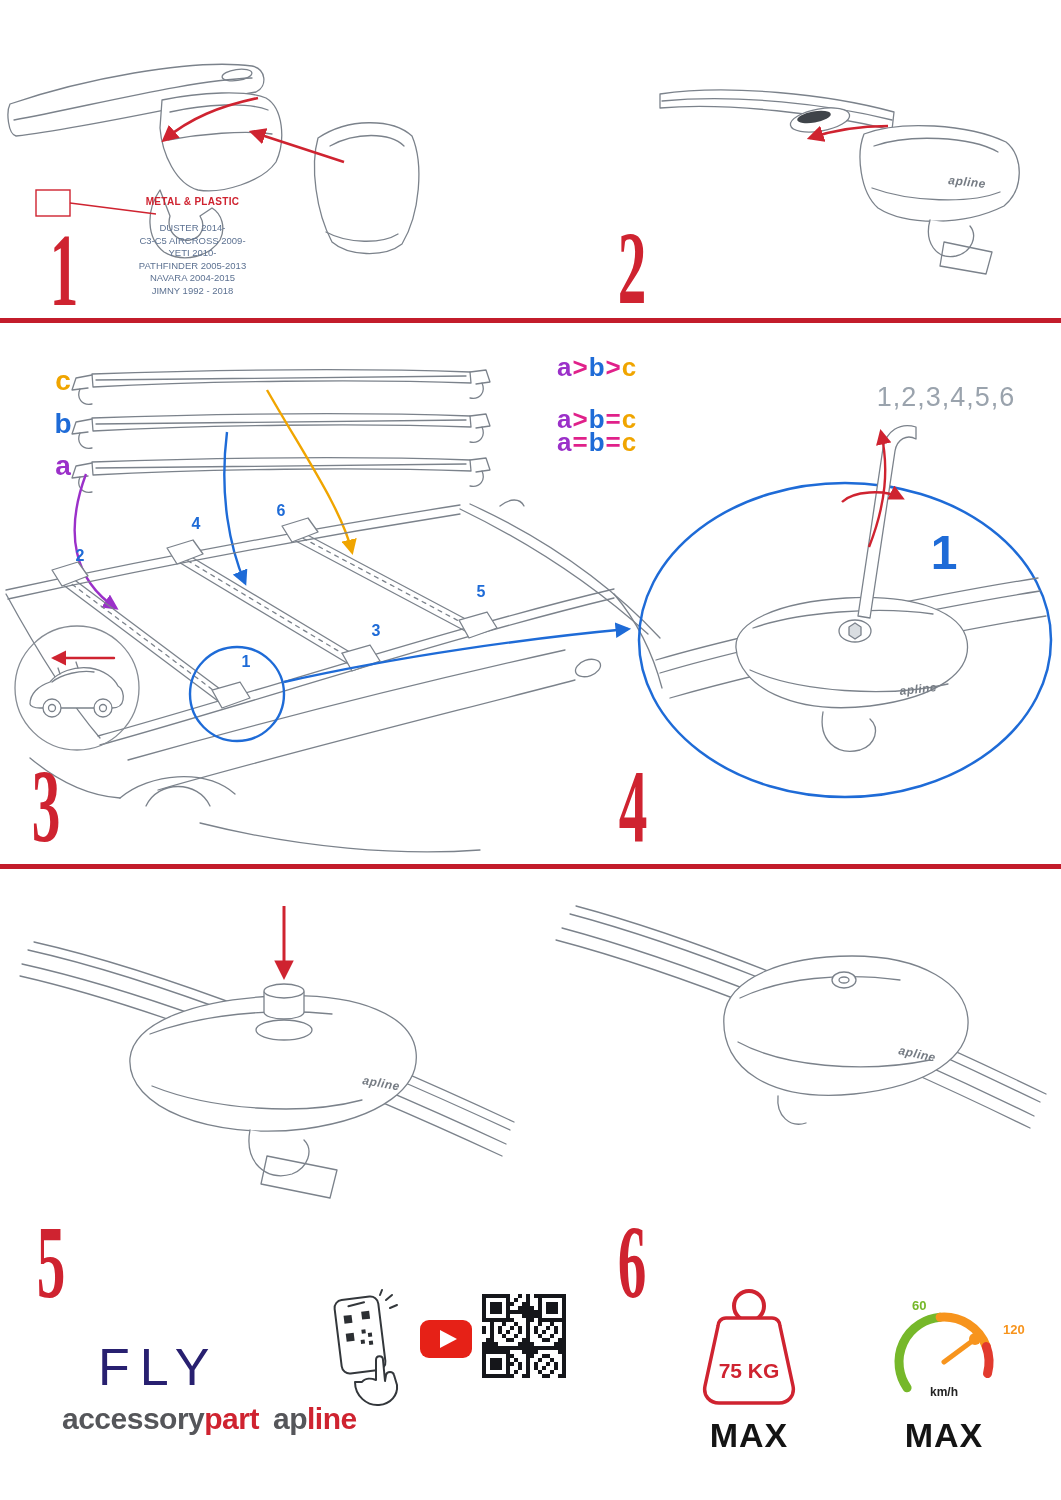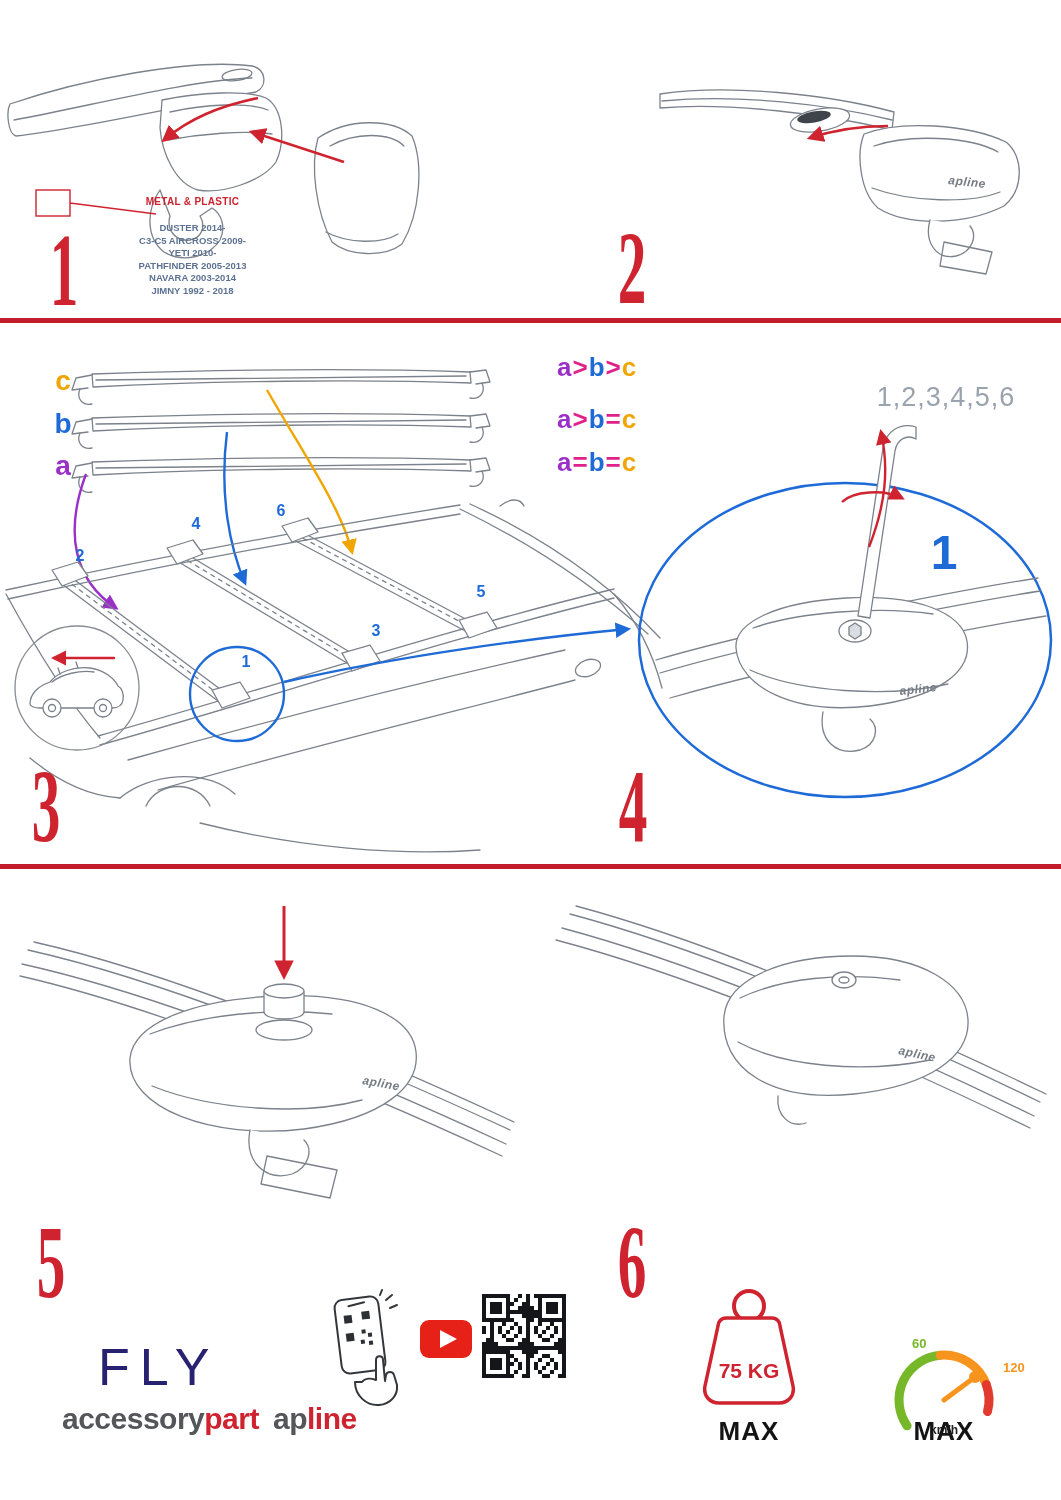--- a/index.html
+++ b/index.html
@@ -6,30 +6,30 @@
   html,body { background:#ffffff; font-family:"Liberation Sans", sans-serif; }
   .page { position:relative; width:1061px; height:1500px; background:#fff; margin:0 auto; overflow:hidden; }
   .abs { position:absolute; }
   .divider { position:absolute; left:0; width:1061px; height:5px; background:#c31c2b; }
   .step-num {
     position:absolute; font-family:"Liberation Serif", serif; font-weight:700;
     font-size:104px; line-height:1; color:#cf2330;
     transform:translate(-50%,-50%) scaleX(.55); transform-origin:center;
   }
   .material { position:absolute; font-size:10px; font-weight:700; color:#cf2330; letter-spacing:.3px; text-align:center; }
-  .models { position:absolute; font-size:9.5px; font-weight:700; color:#5d7292; text-align:center; line-height:1.32; }
+  .models { position:absolute; font-size:9.5px; font-weight:400; color:#5d7292; text-align:center; line-height:1.32; }
   .bar-label { position:absolute; font-size:28px; font-weight:700; transform:translate(-50%,-50%); }
   .legend-row { position:absolute; font-size:26px; font-weight:700; letter-spacing:1px; white-space:pre; }
   .pos-num { position:absolute; font-size:16px; font-weight:700; color:#1e6bd7; transform:translate(-50%,-50%); }
   .seq { position:absolute; font-size:27px; font-weight:500; color:#9aa3ad; letter-spacing:1px; transform:translate(-50%,-50%); white-space:nowrap; }
   .big-one { position:absolute; font-size:48px; font-weight:700; color:#1e6bd7; transform:translate(-50%,-50%); }
   .fly { position:absolute; font-size:52px; font-weight:500; color:#282070; letter-spacing:10px; }
   .wordmark { position:absolute; font-size:30px; font-weight:700; letter-spacing:-.5px; white-space:nowrap; }
   .wordmark .gap { margin-left:14px; }
-  .max { position:absolute; font-size:26px; font-weight:700; color:#141414; transform:translateX(-50%); letter-spacing:1px; }
+  .max { position:absolute; font-size:34px; font-weight:700; color:#141414; transform:translateX(-50%); letter-spacing:1px; }
   svg { display:block; overflow:visible; }
   svg text { font-family:"Liberation Sans", sans-serif; }
   .lineart { stroke:#7b828b; stroke-width:1.3; fill:none; stroke-linecap:round; stroke-linejoin:round; }
   .fillw { fill:#ffffff; }
   .footlogo { font-size:12px; font-weight:700; font-style:italic; fill:#767c84; letter-spacing:.5px; }
 </style>
 </head>
 <body>
 
 <div class="page">
@@ -62,21 +62,21 @@
         <path d="M70,161 L156,172"></path>
       </g>
     </svg>
   </div>
   <div class="material" style="left:90px;top:196px;width:205px;">METAL &amp; PLASTIC</div>
   <div class="models" style="left:80px;top:222px;width:225px;">
     <div>DUSTER 2014-</div>
     <div>C3-C5 AIRCROSS 2009-</div>
     <div>YETI 2010-</div>
     <div>PATHFINDER 2005-2013</div>
-    <div>NAVARA 2003-2014</div>
+    <div>NAVARA 2004-2015</div>
     <div>JIMNY 1992 - 2018</div>
   </div>
   <div class="step-num" style="left:64px;top:270px;">1</div>
 
   <div class="abs" style="left:648px;top:42px;">
     <svg width="400" height="240" viewBox="0 0 400 240">
       <defs>
         <marker id="i2r" viewBox="0 0 10 10" refX="8" refY="5" markerWidth="6.5" markerHeight="6.5" orient="auto-start-reverse">
           <path d="M0,0 L10,5 L0,10 Z" fill="#cf2330"></path>
         </marker>
@@ -195,21 +195,21 @@
       <path d="M284,354 C400,328 530,310 628,301" fill="none" stroke="#1e6bd7" stroke-width="2.4" marker-end="url(#i3b)"></path>
     </svg>
   </div>
 
   <span class="bar-label" style="left: 63px; top: 381px; color: rgb(240, 165, 0);">c</span>
   <span class="bar-label" style="left: 63px; top: 424px; color: rgb(30, 107, 215);">b</span>
   <span class="bar-label" style="left: 63px; top: 466px; color: rgb(155, 48, 201);">a</span>
 
   <div class="legend-row" style="left:557px;top:352px;"><span style="color: rgb(155, 48, 201);">a</span><span style="color: rgb(224, 33, 138);">&gt;</span><span style="color: rgb(30, 107, 215);">b</span><span style="color: rgb(224, 33, 138);">&gt;</span><span style="color: rgb(240, 165, 0);">c</span></div>
   <div class="legend-row" style="left:557px;top:404px;"><span style="color: rgb(155, 48, 201);">a</span><span style="color: rgb(224, 33, 138);">&gt;</span><span style="color: rgb(30, 107, 215);">b</span><span style="color: rgb(224, 33, 138);">=</span><span style="color: rgb(240, 165, 0);">c</span></div>
-  <div class="legend-row" style="left:557px;top:447px;"><span style="color: rgb(155, 48, 201);">a</span><span style="color: rgb(224, 33, 138);">=</span><span style="color: rgb(30, 107, 215);">b</span><span style="color: rgb(224, 33, 138);">=</span><span style="color: rgb(240, 165, 0);">c</span></div>
+  <div class="legend-row" style="left:557px;top:427px;"><span style="color: rgb(155, 48, 201);">a</span><span style="color: rgb(224, 33, 138);">=</span><span style="color: rgb(30, 107, 215);">b</span><span style="color: rgb(224, 33, 138);">=</span><span style="color: rgb(240, 165, 0);">c</span></div>
 
   <span class="pos-num" style="left:246px;top:662px;">1</span>
   <span class="pos-num" style="left:80px;top:556px;">2</span>
   <span class="pos-num" style="left:376px;top:631px;">3</span>
   <span class="pos-num" style="left:196px;top:524px;">4</span>
   <span class="pos-num" style="left:481px;top:592px;">5</span>
   <span class="pos-num" style="left:281px;top:511px;">6</span>
 
   <div class="step-num" style="left:46px;top:806px;">3</div>
 
@@ -579,21 +579,21 @@
 
   <div class="abs" style="left:692px;top:1286px;">
     <svg width="115" height="125" viewBox="0 0 115 125">
       <circle cx="57" cy="20" r="15" fill="none" stroke="#cf2330" stroke-width="4"></circle>
       <path d="M34,32 L80,32 C85,32 88,36 88,40 L101,100 C103,110 96,117 87,117 L27,117 C18,117 11,110 13,100 L26,40 C26,36 29,32 34,32 Z" fill="#fff" stroke="#cf2330" stroke-width="3.5" stroke-linejoin="round"></path>
       <text x="57" y="92" text-anchor="middle" font-size="21" font-weight="bold" fill="#cf2330">75 KG</text>
     </svg>
   </div>
   <div class="max" style="left:749px;top:1416px;">MAX</div>
 
-  <div class="abs" style="left:882px;top:1328px;">
+  <div class="abs" style="left:882px;top:1290px;">
     <svg width="140" height="118" viewBox="0 0 140 118">
       <g fill="none" stroke-width="9" stroke-linecap="round">
         <path d="M25.1,97.8 A45,45 0 0 1 58.1,27.2" stroke="#76b82a"></path>
         <path d="M58.1,27.2 A45,45 0 0 1 104.3,56.6" stroke="#f7941d"></path>
         <path d="M104.3,56.6 A45,45 0 0 1 105.5,83.6" stroke="#e23a2e"></path>
       </g>
       <line x1="62" y1="72" x2="93" y2="49" stroke="#f7941d" stroke-width="5" stroke-linecap="round"></line>
       <circle cx="93" cy="49" r="6" fill="#f7941d"></circle>
       <text x="30" y="20" font-size="13" font-weight="bold" fill="#76b82a">60</text>
       <text x="121" y="44" font-size="13" font-weight="bold" fill="#f7941d">120</text>

